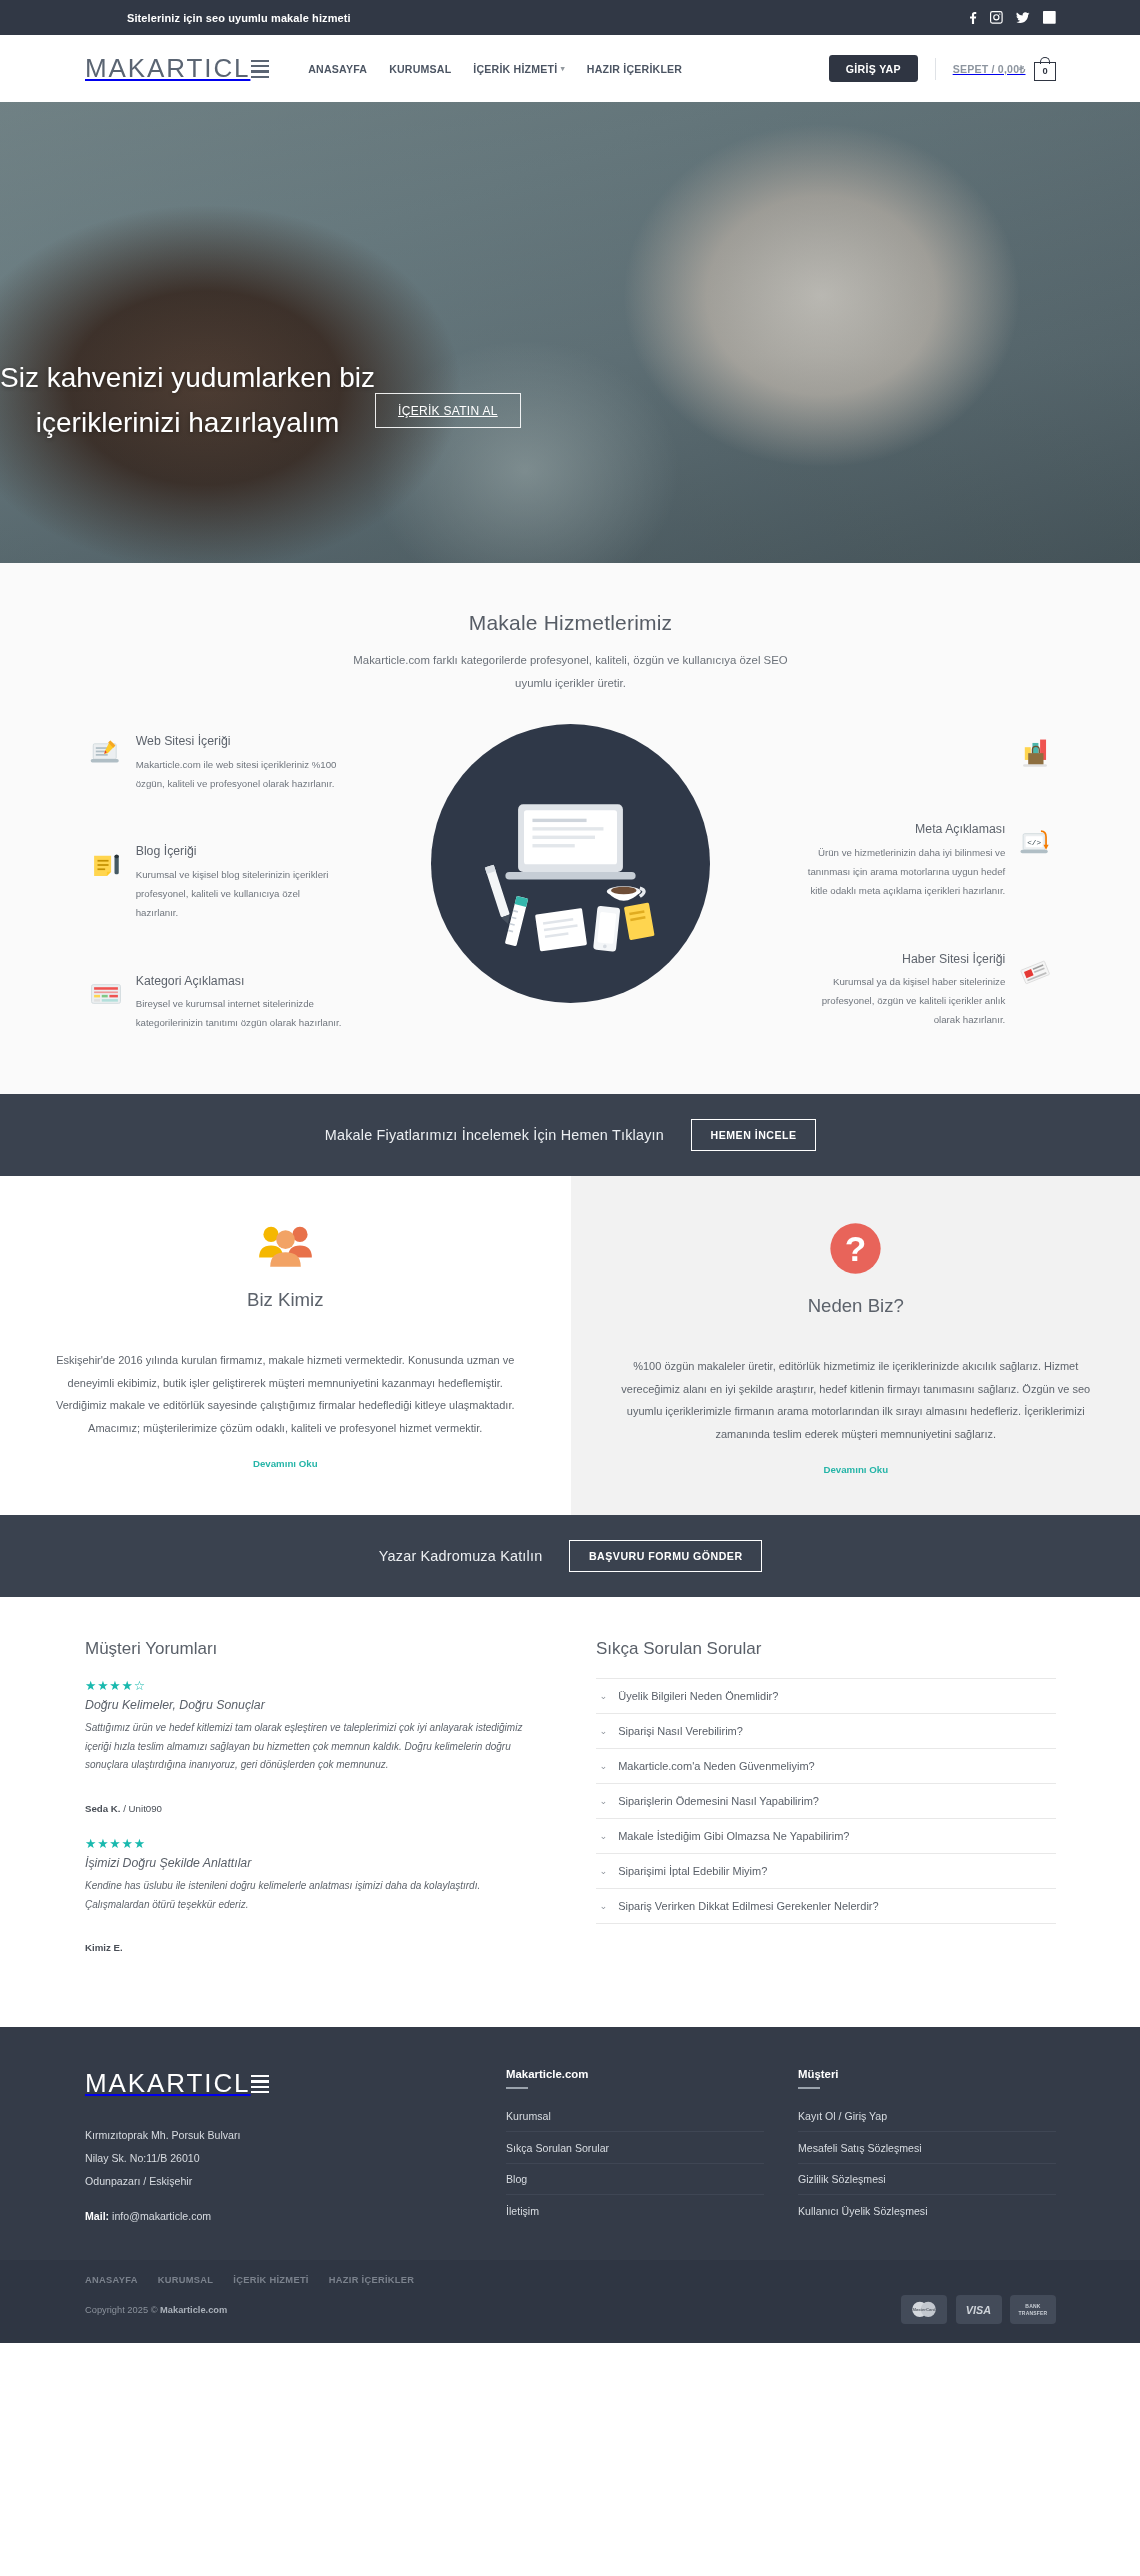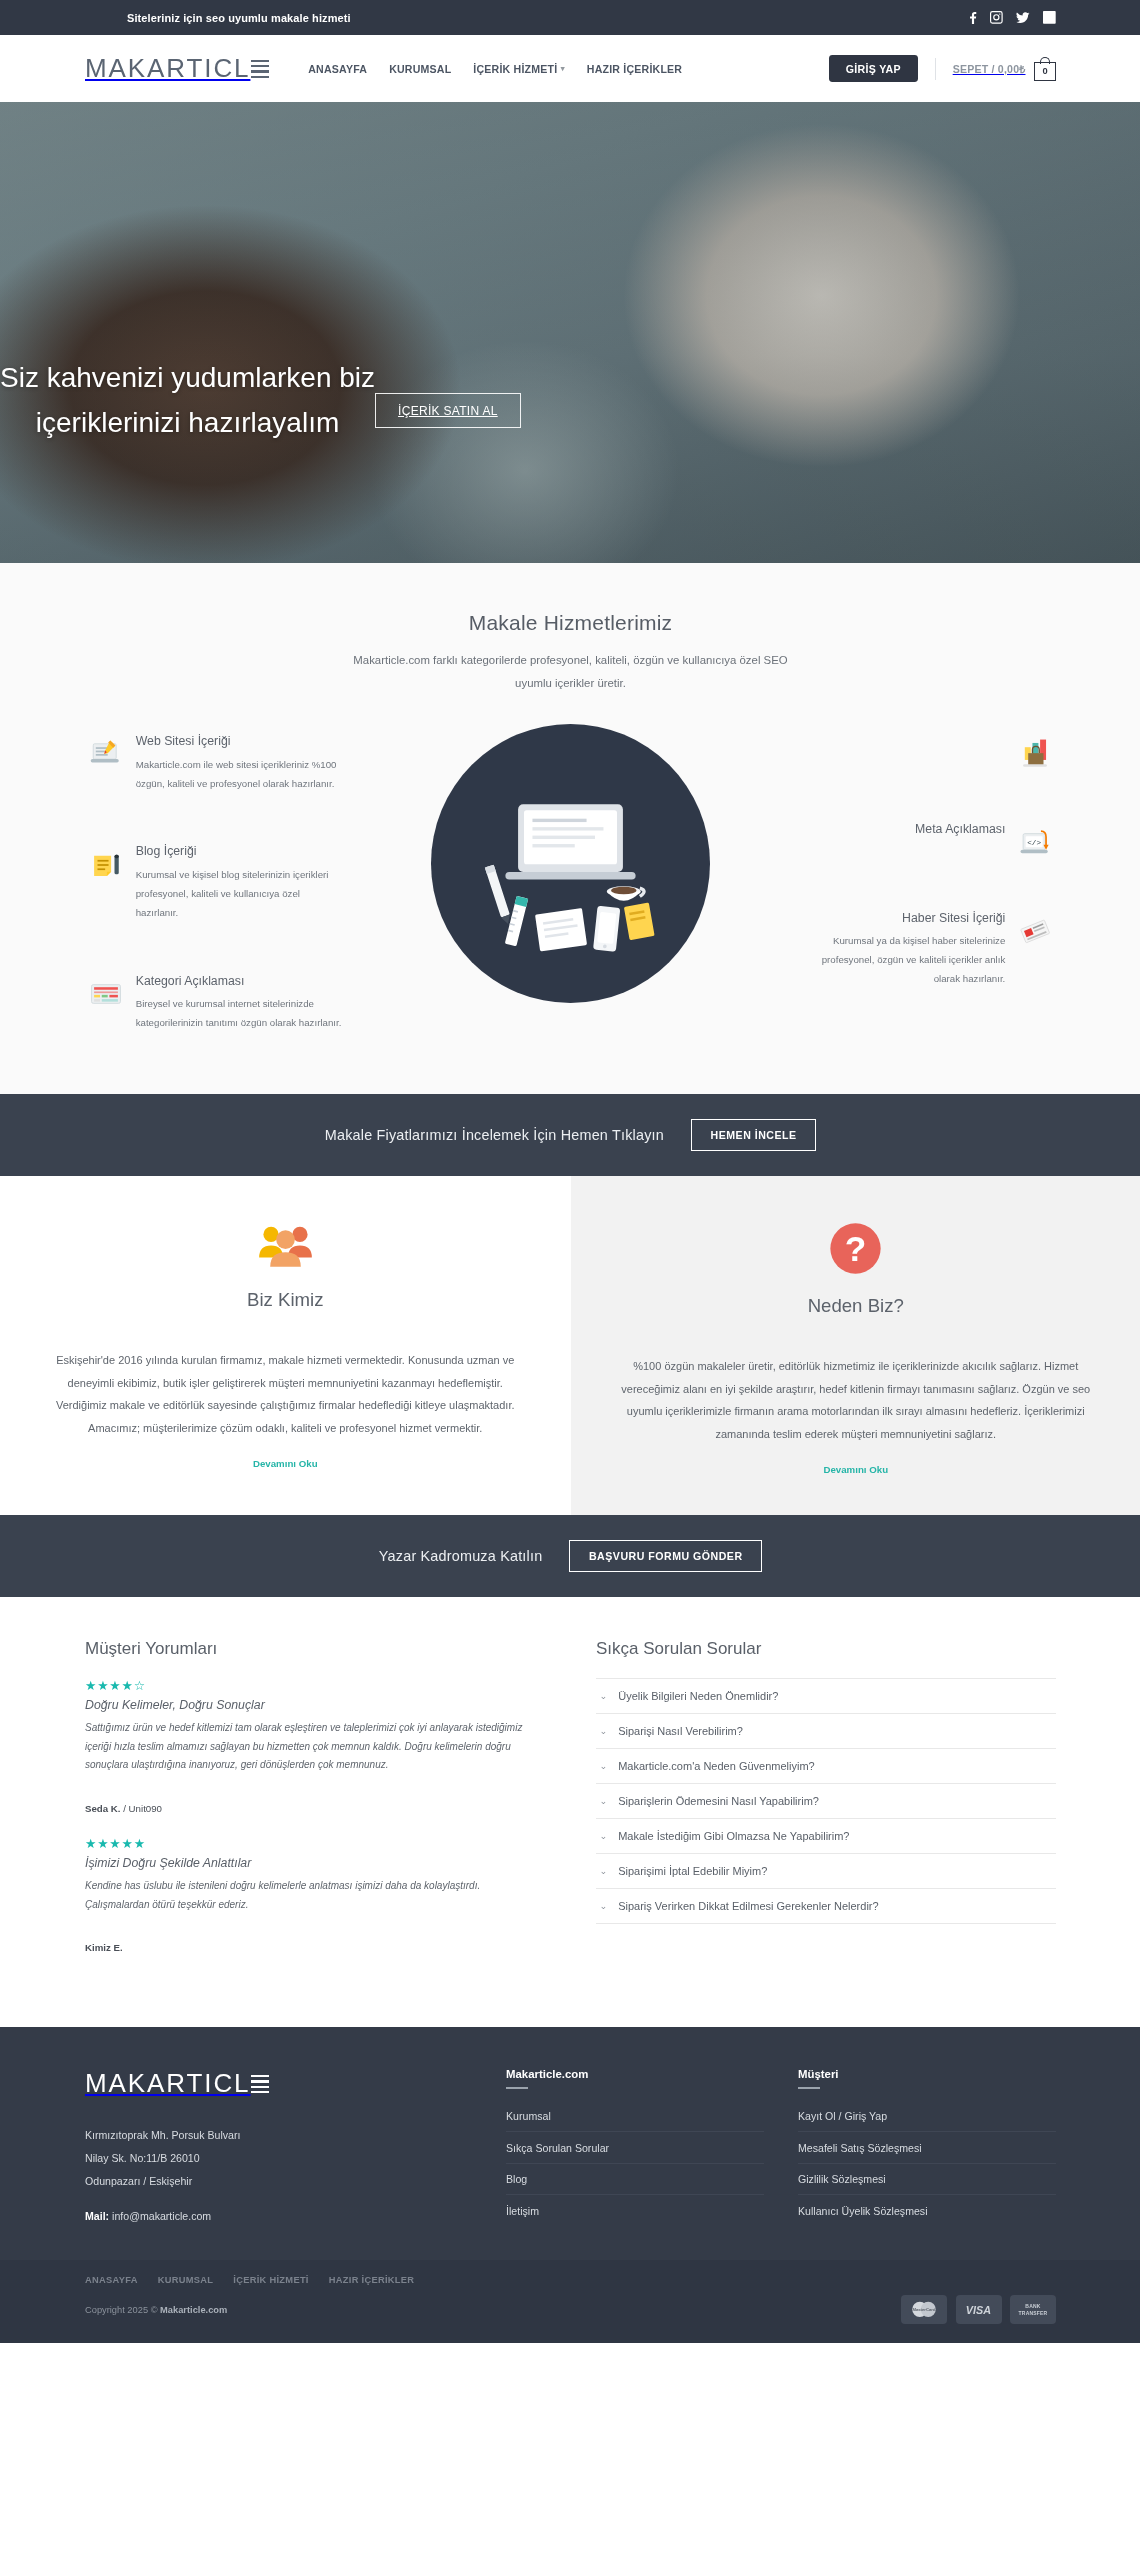--- a/index.html
+++ b/index.html
@@ -403,20 +403,21 @@
               <rect x="6" y="9" width="26" height="19" rx="2" fill="#eceff1" stroke="#cfd8dc"></rect>
               <rect x="9" y="12" width="20" height="13" rx="1" fill="#ffffff"></rect>
               <text x="19" y="22" font-size="9" font-family="Liberation Mono, monospace" fill="#37474f" text-anchor="middle">&lt;/&gt;</text>
               <rect x="3" y="28" width="32" height="4" rx="2" fill="#b0bec5"></rect>
               <path d="M27 6 q6 0 6 7 v10" stroke="#f57c00" stroke-width="2" fill="none"></path>
               <path d="M30 22 l3 6 l3 -6 z" fill="#f57c00"></path>
             </svg>
           </span>
           <div>
             <h3 class="svc-h">Meta Açıklaması</h3>
+            <p class="svc-p">Ürün ve hizmetlerinizin daha iyi bilinmesi ve tanınması için arama motorlarına uygun hedef kitle odaklı meta açıklama içerikleri hazırlanır.</p>
           </div>
         </div>
 
         <div class="svc-item">
           <span class="svc-icon">
             <svg viewBox="0 0 40 40" width="34" height="34">
               <g transform="rotate(-22 20 20)">
                 <rect x="5" y="12" width="30" height="17" rx="1" fill="#f5f5f5" stroke="#dcdcdc"></rect>
                 <rect x="8" y="15" width="9" height="8" fill="#e53935"></rect>
                 <rect x="19" y="15" width="13" height="2" fill="#9e9e9e"></rect>

